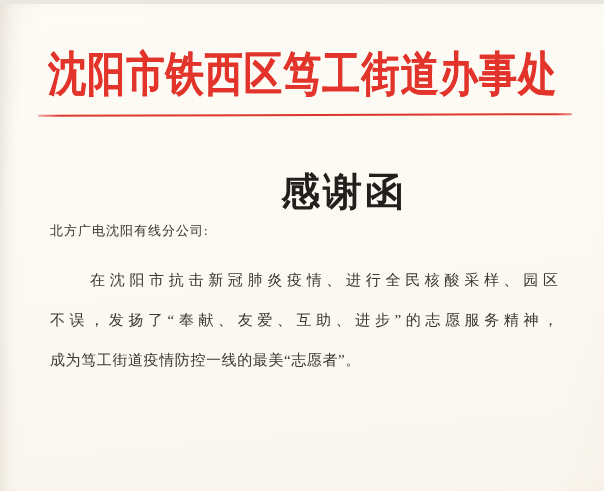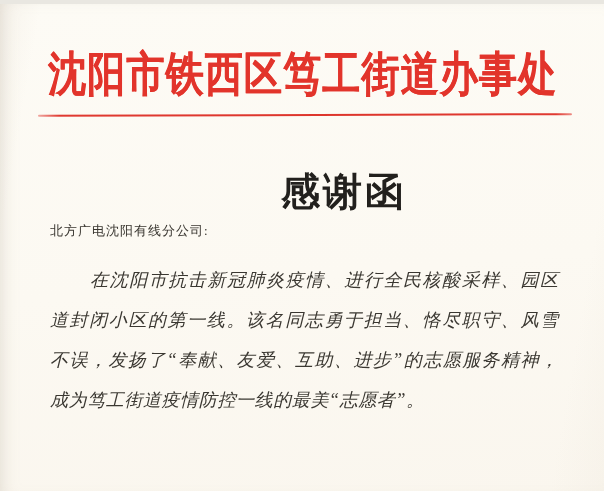--- a/index.html
+++ b/index.html
@@ -78,26 +78,25 @@
 
   
   .letter-body {
     position: absolute;
     top: 256px;
     left: 50px;
     width: 508px;
     color: #3a3731;
   }
   .body-line {
-    font-size: 18px;
+    font-size: 15px;
     line-height: 40px;
     white-space: nowrap;
     text-align: justify;
     text-align-last: justify;
-    font-style: italic;
   }
   .body-line.first {
     text-indent: 40px;
   }
   .body-line.last {
     text-align: left;
     text-align-last: left;
     letter-spacing: 0.6px;
   }
 </style>
@@ -109,18 +108,17 @@
   <div class="letterhead-title">沈阳市铁西区笃工街道办事处</div>
 
   <div class="letterhead-divider"></div>
 
   <div class="letter-title">感谢函</div>
 
   <div class="salutation">北方广电沈阳有线分公司:</div>
 
   <div class="letter-body">
     <div class="body-line first">在沈阳市抗击新冠肺炎疫情、进行全民核酸采样、园区</div>
-    <div class="body-line">道封闭小区的第一线。该名同志勇于担当、恪尽职守、风雪</div>
     <div class="body-line">不误，发扬了“奉献、友爱、互助、进步”的志愿服务精神，</div>
     <div class="body-line last">成为笃工街道疫情防控一线的最美“志愿者”。</div>
   </div>
 
 </div>
 
 </body></html>

